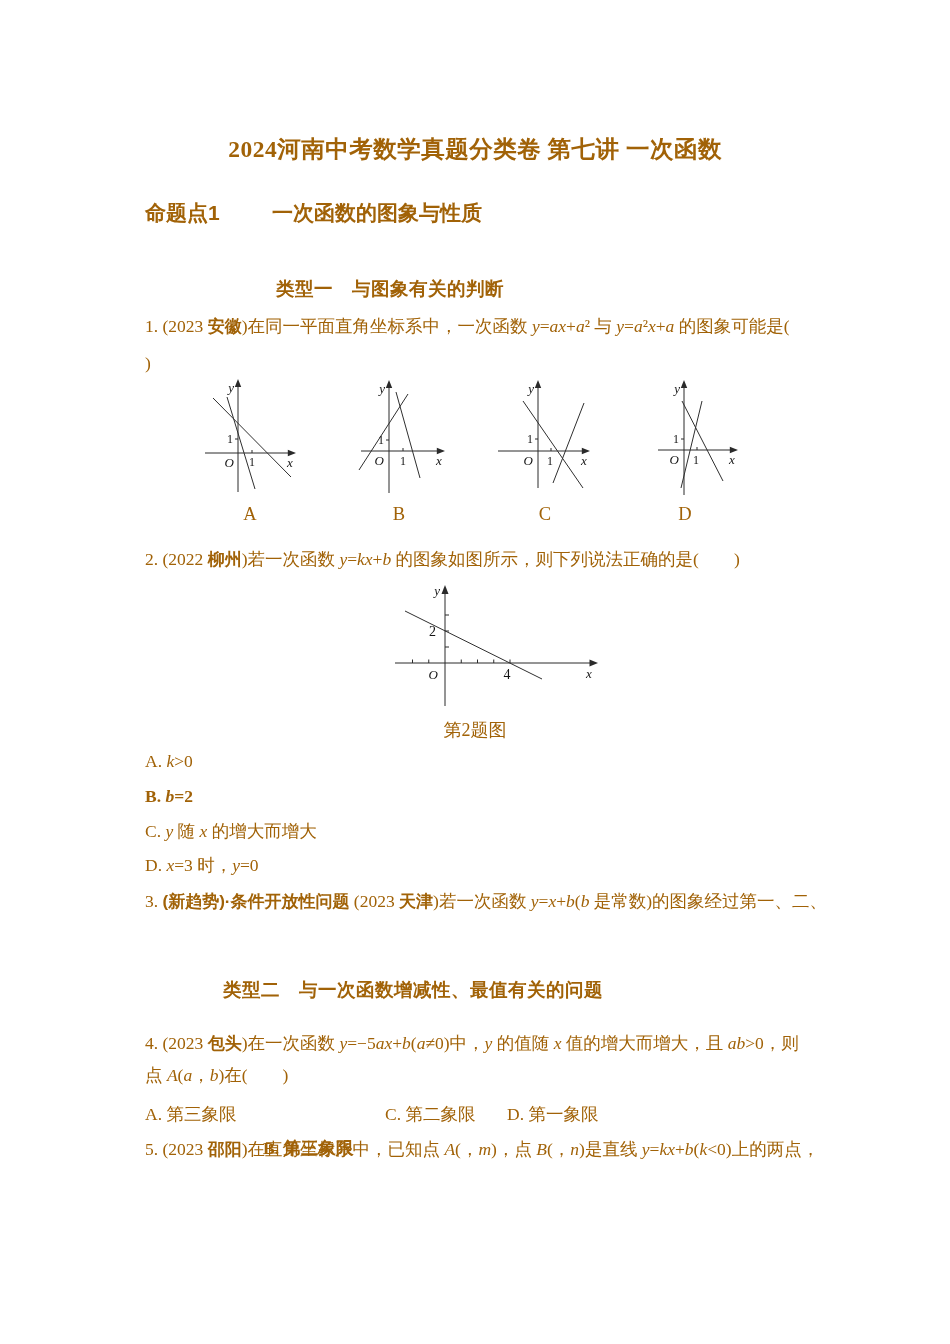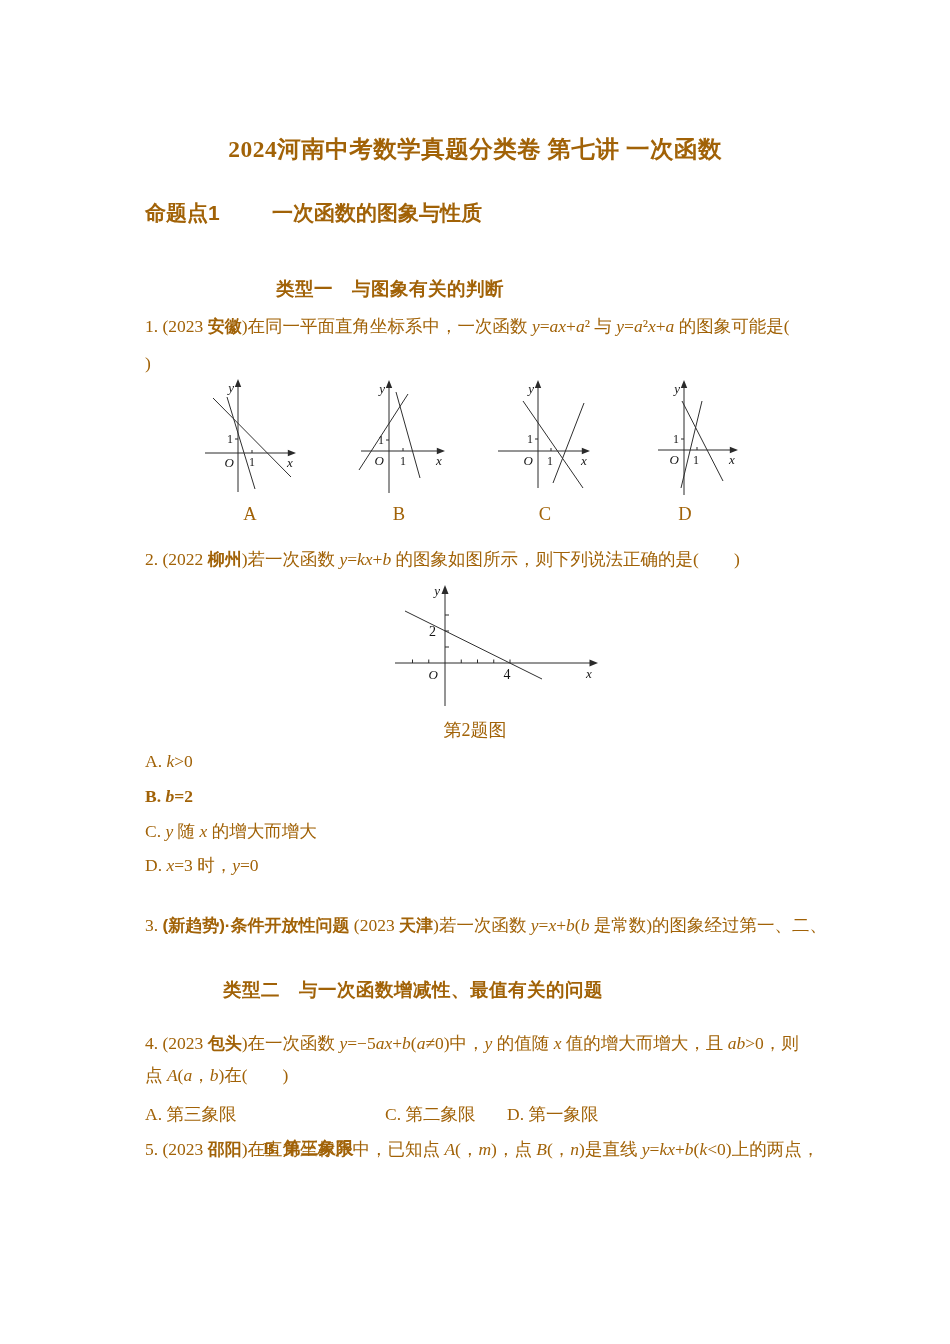--- a/index.html
+++ b/index.html
@@ -144,21 +144,21 @@
     </svg>
   </figure>
 
   <div class="abs qtext" style="top:718px;left:0;width:950px;text-align:center;font-size:18px;">第2题图</div>
 
   <div class="abs qtext" style="top:749px;left:145px;">A. <i>k</i>&gt;0</div>
   <div class="abs qtext" style="top:784px;left:145px;font-weight:bold;">B. <i>b</i>=2</div>
   <div class="abs qtext" style="top:819px;left:145px;">C. <i>y</i> 随 <i>x</i> 的增大而增大</div>
   <div class="abs qtext" style="top:853px;left:145px;">D. <i>x</i>=3 时，<i>y</i>=0</div>
 
-  <div class="abs qtext" style="top:889px;left:145px;margin-top:24px;">3. <b class="hei" style="font-size:17px;">(新趋势)·条件开放性问题</b>  (2023 <b class="hei" style="font-size:17px;">天津</b>)若一次函数 <i>y</i>=<i>x</i>+<i>b</i>(<i>b</i> 是常数)的图象经过第一、二、</div>
+  <div class="abs qtext" style="top:889px;left:145px;">3. <b class="hei" style="font-size:17px;">(新趋势)·条件开放性问题</b>  (2023 <b class="hei" style="font-size:17px;">天津</b>)若一次函数 <i>y</i>=<i>x</i>+<i>b</i>(<i>b</i> 是常数)的图象经过第一、二、</div>
 
   <div class="abs type-heading t2 hei">类型二　与一次函数增减性、最值有关的问题</div>
 
   <div class="abs qtext" style="top:1031px;left:145px;">4. (2023 <b class="hei" style="font-size:17px;">包头</b>)在一次函数 <i>y</i>=−5<i>ax</i>+<i>b</i>(<i>a</i>≠0)中，<i>y</i> 的值随 <i>x</i> 值的增大而增大，且 <i>ab</i>&gt;0，则</div>
   <div class="abs qtext" style="top:1063px;left:145px;">点 <i>A</i>(<i>a</i>，<i>b</i>)在(　　)</div>
 
   <div class="abs qtext" style="top:1102px;left:145px;">A. 第三象限</div>
   <div class="abs qtext" style="top:1136px;left:263px;font-weight:bold;">B. 第三象限</div>
   <div class="abs qtext" style="top:1102px;left:385px;">C. 第二象限</div>
   <div class="abs qtext" style="top:1102px;left:507px;">D. 第一象限</div>

